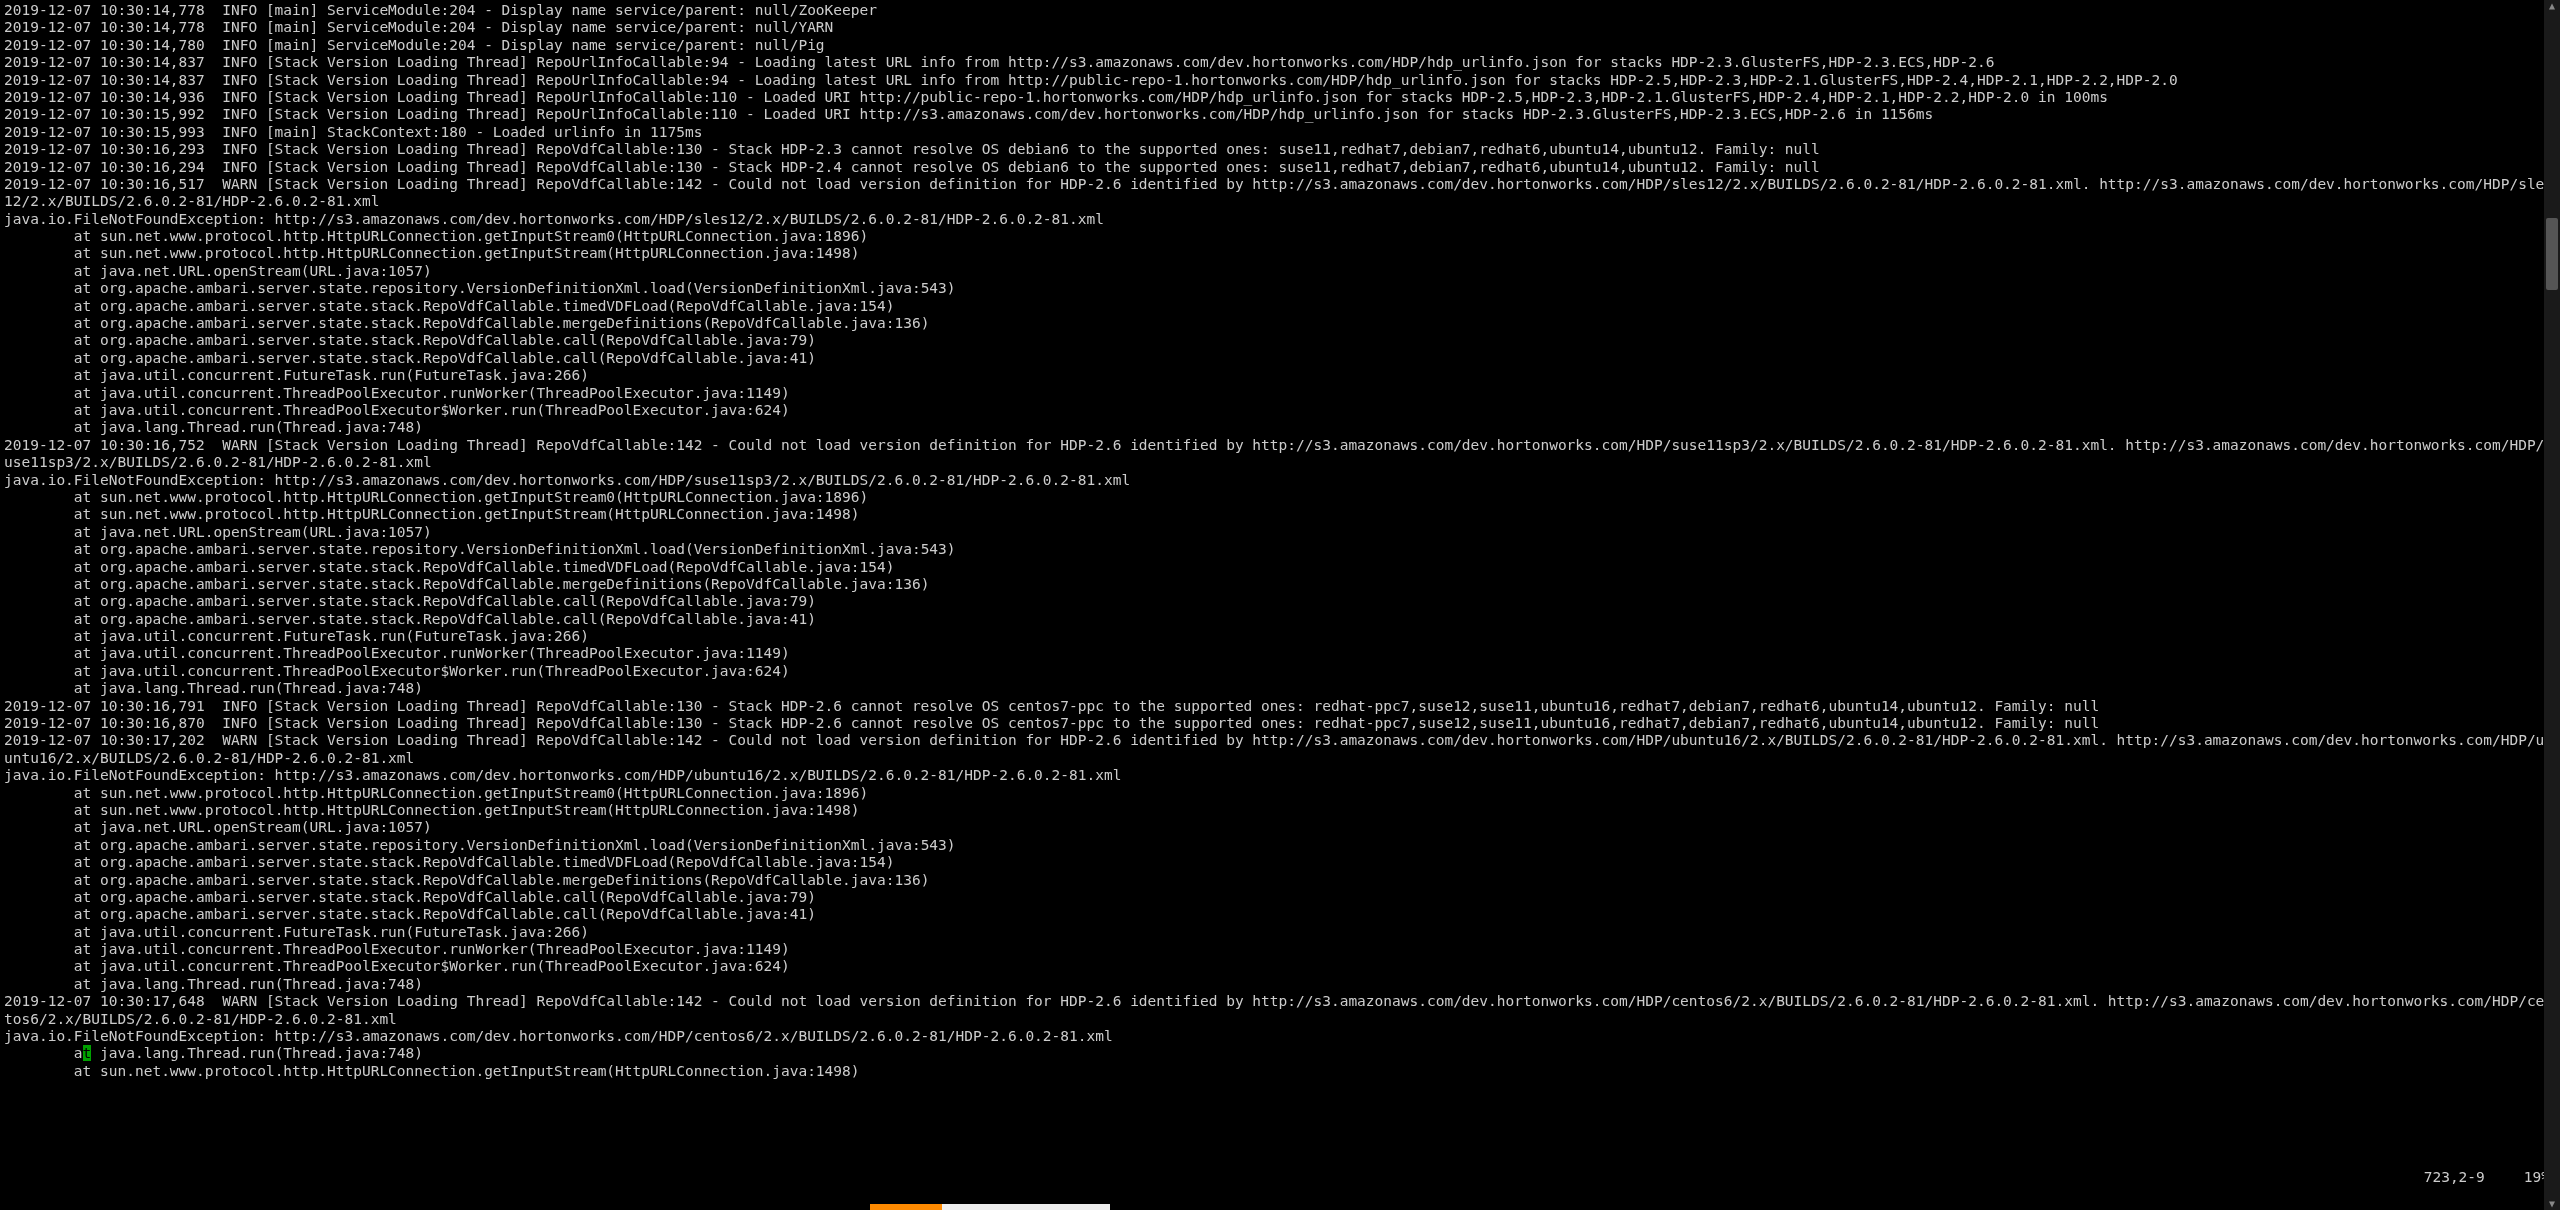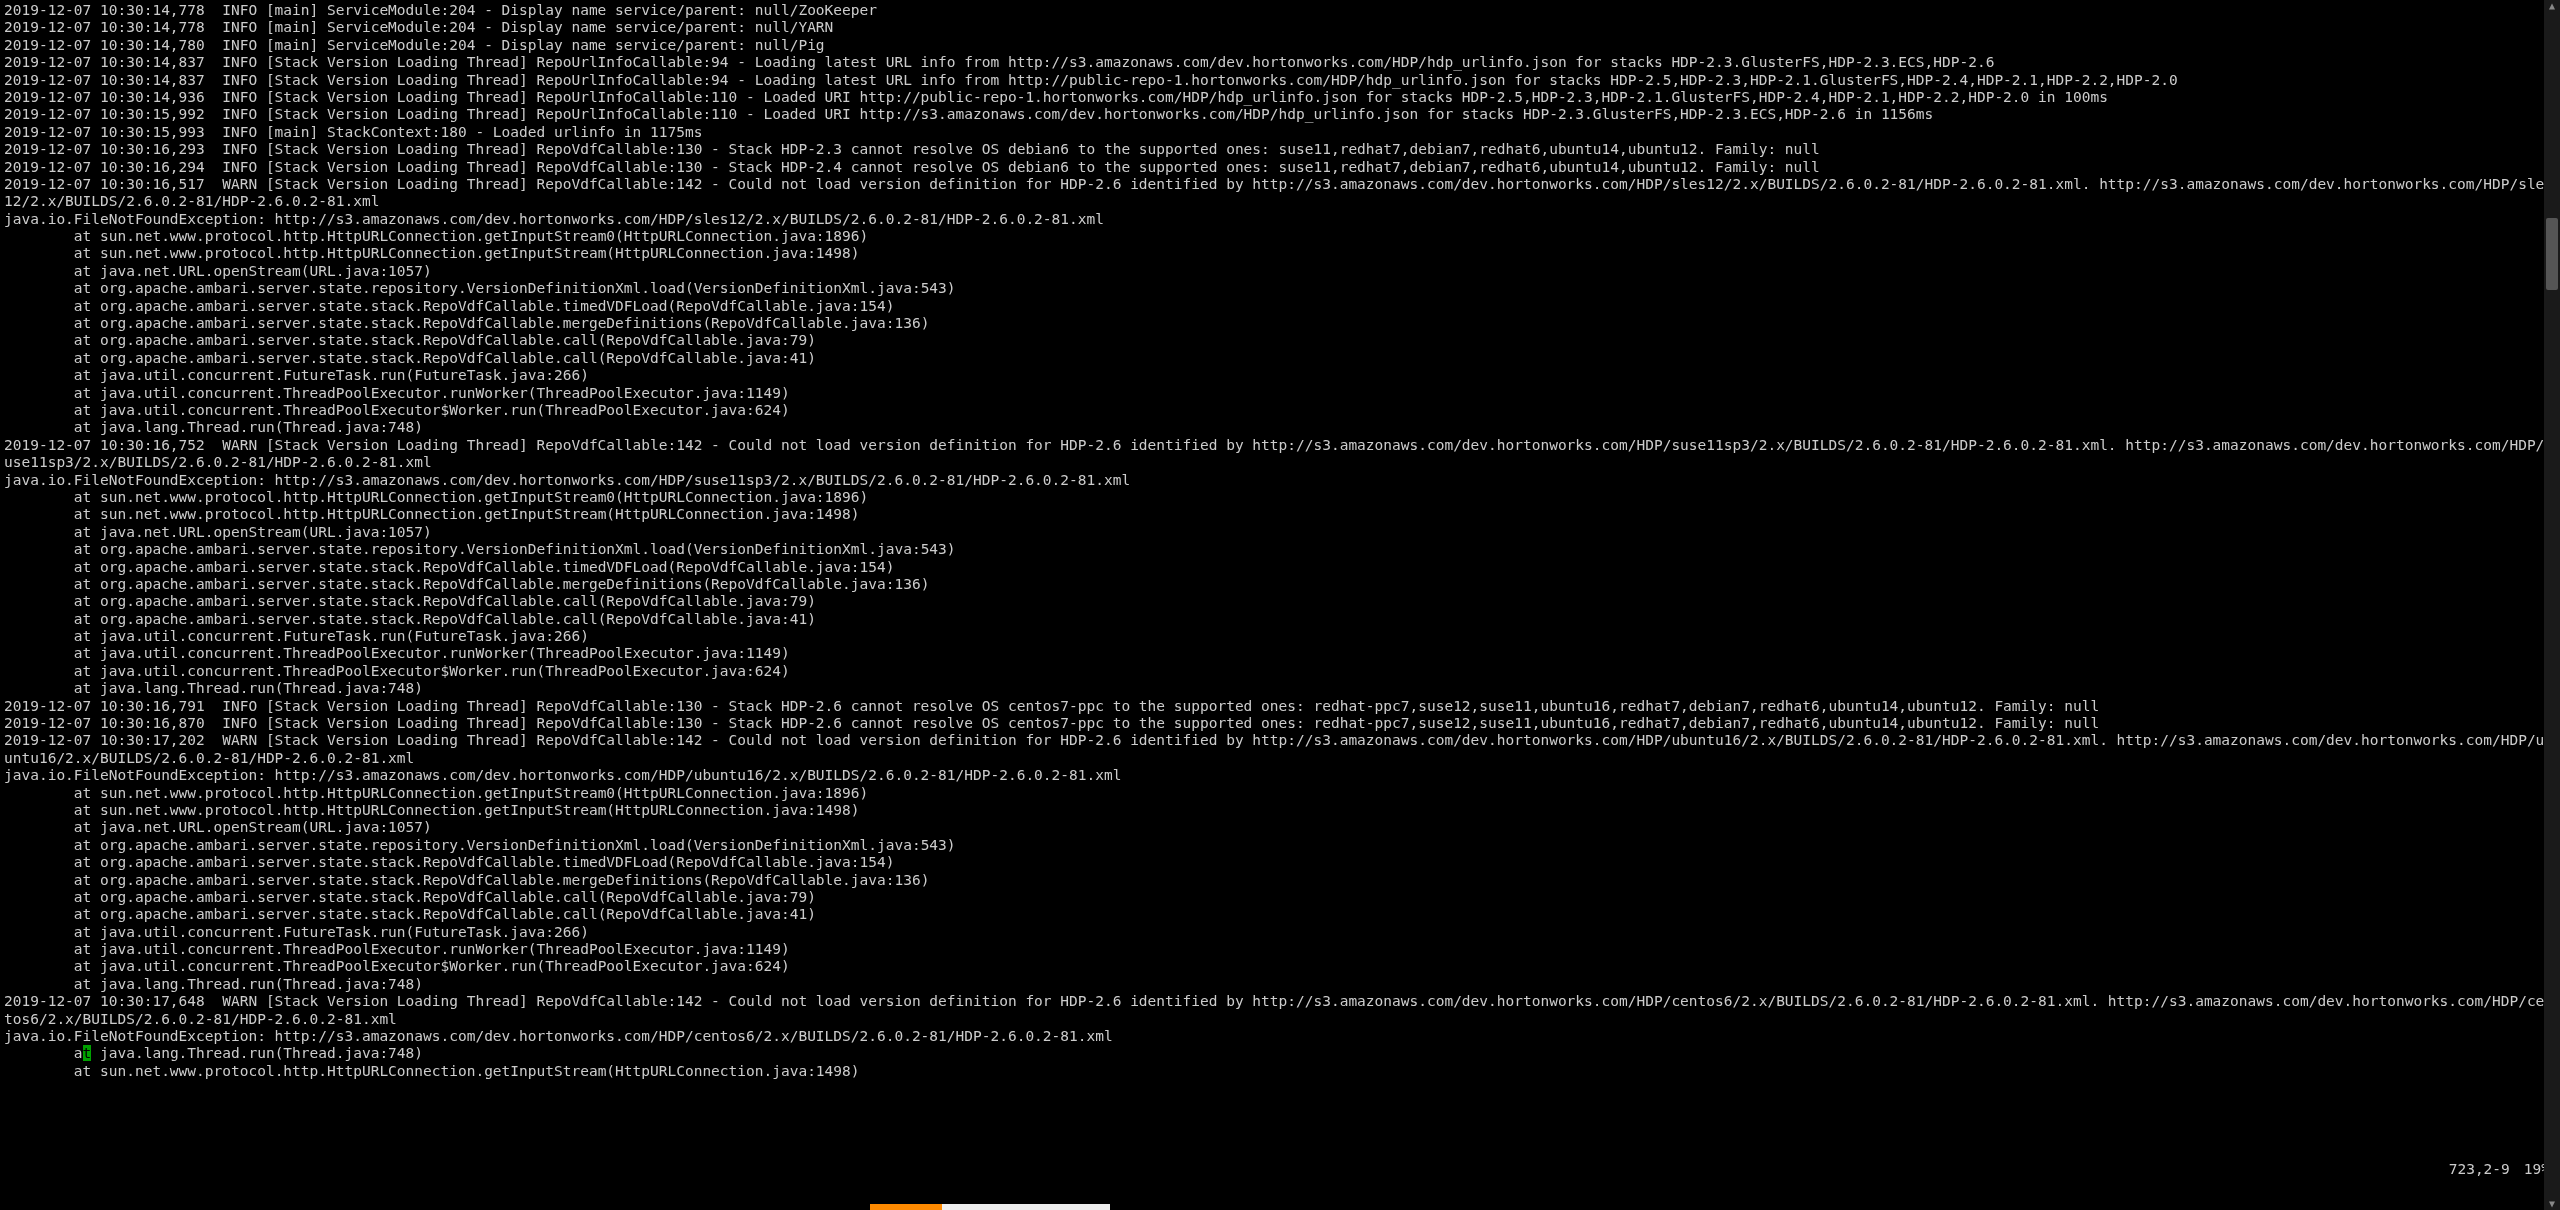--- a/index.html
+++ b/index.html
@@ -29,28 +29,28 @@
   }
   .logline {
     display: block;
   }
   .cursor {
     background: #00a000;
     color: #000;
   }
   .status-bar {
     position: absolute;
-    bottom: 32px;
+    bottom: 24px;
     right: 6px;
     width: 220px;
     font: inherit;
     color: #ccc;
     text-align: left;
     display: flex;
-    gap: 14px;
+    gap: 39px;
     justify-content: flex-end;
   }
   .status-bar span:last-child { margin-right: 4px; }
   .scrollbar {
     position: absolute;
     top: 0;
     right: 0;
     width: 16px;
     height: 100%;
     background: #1a1a1a;

